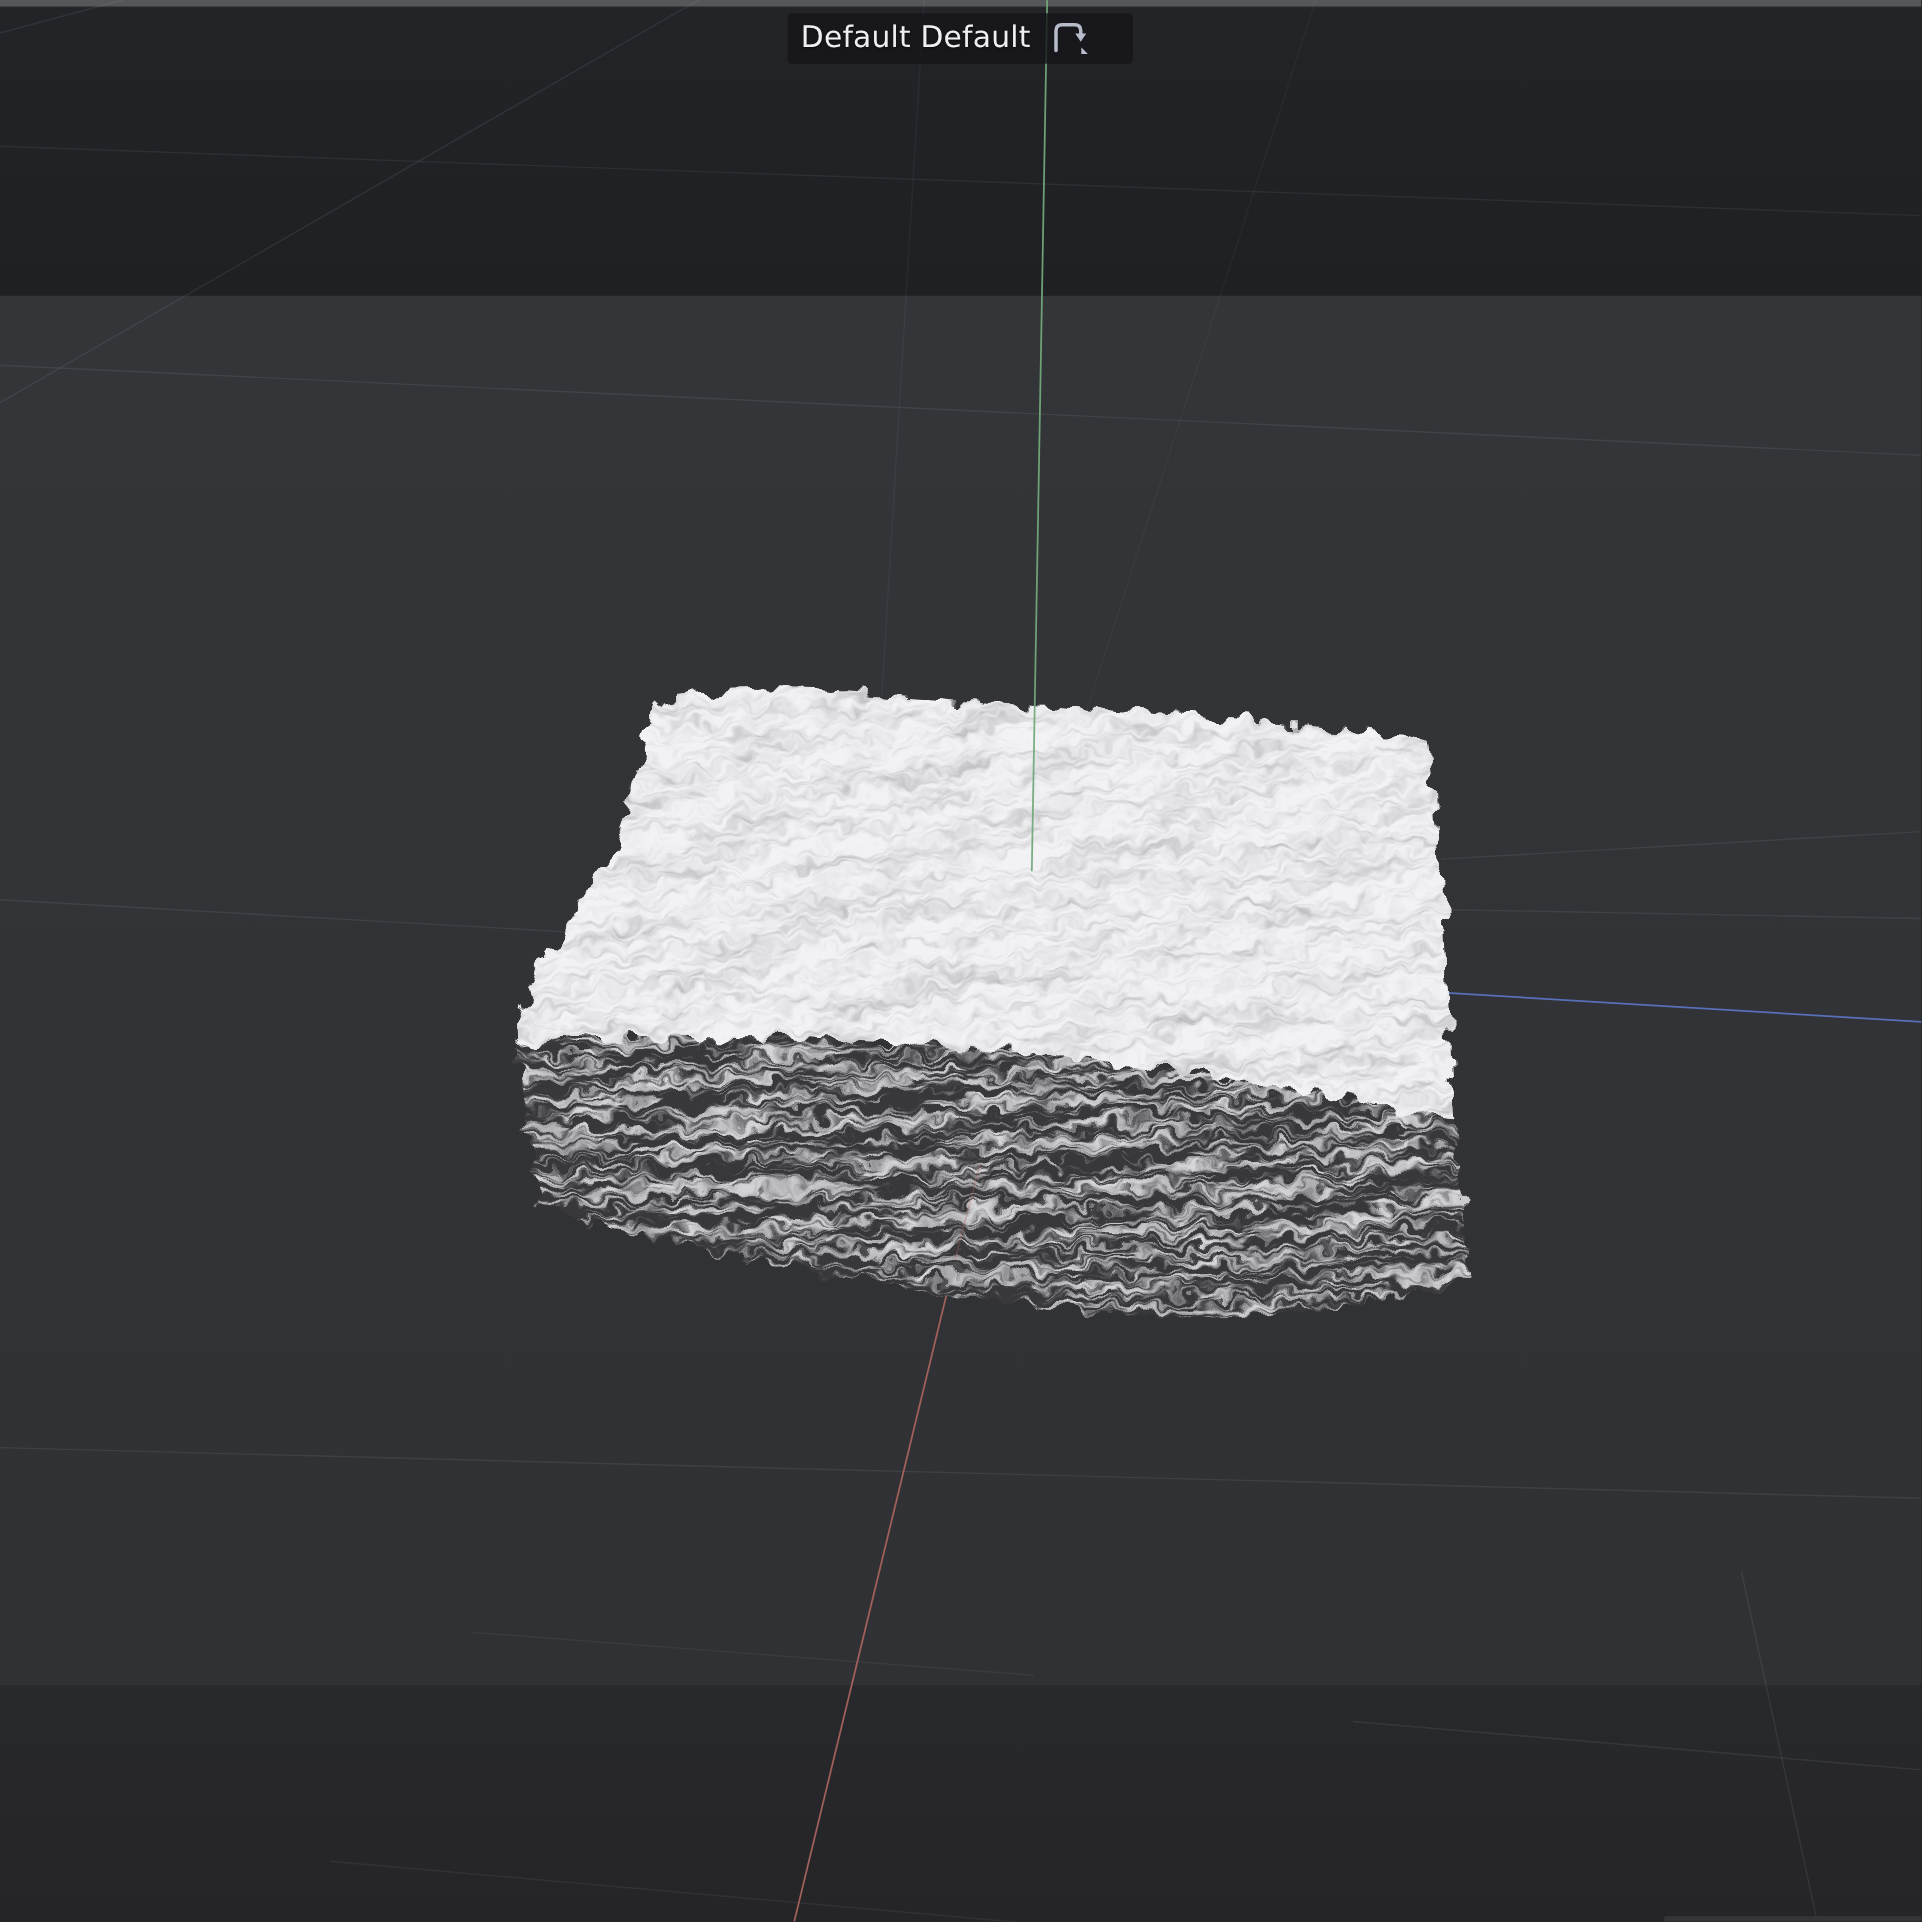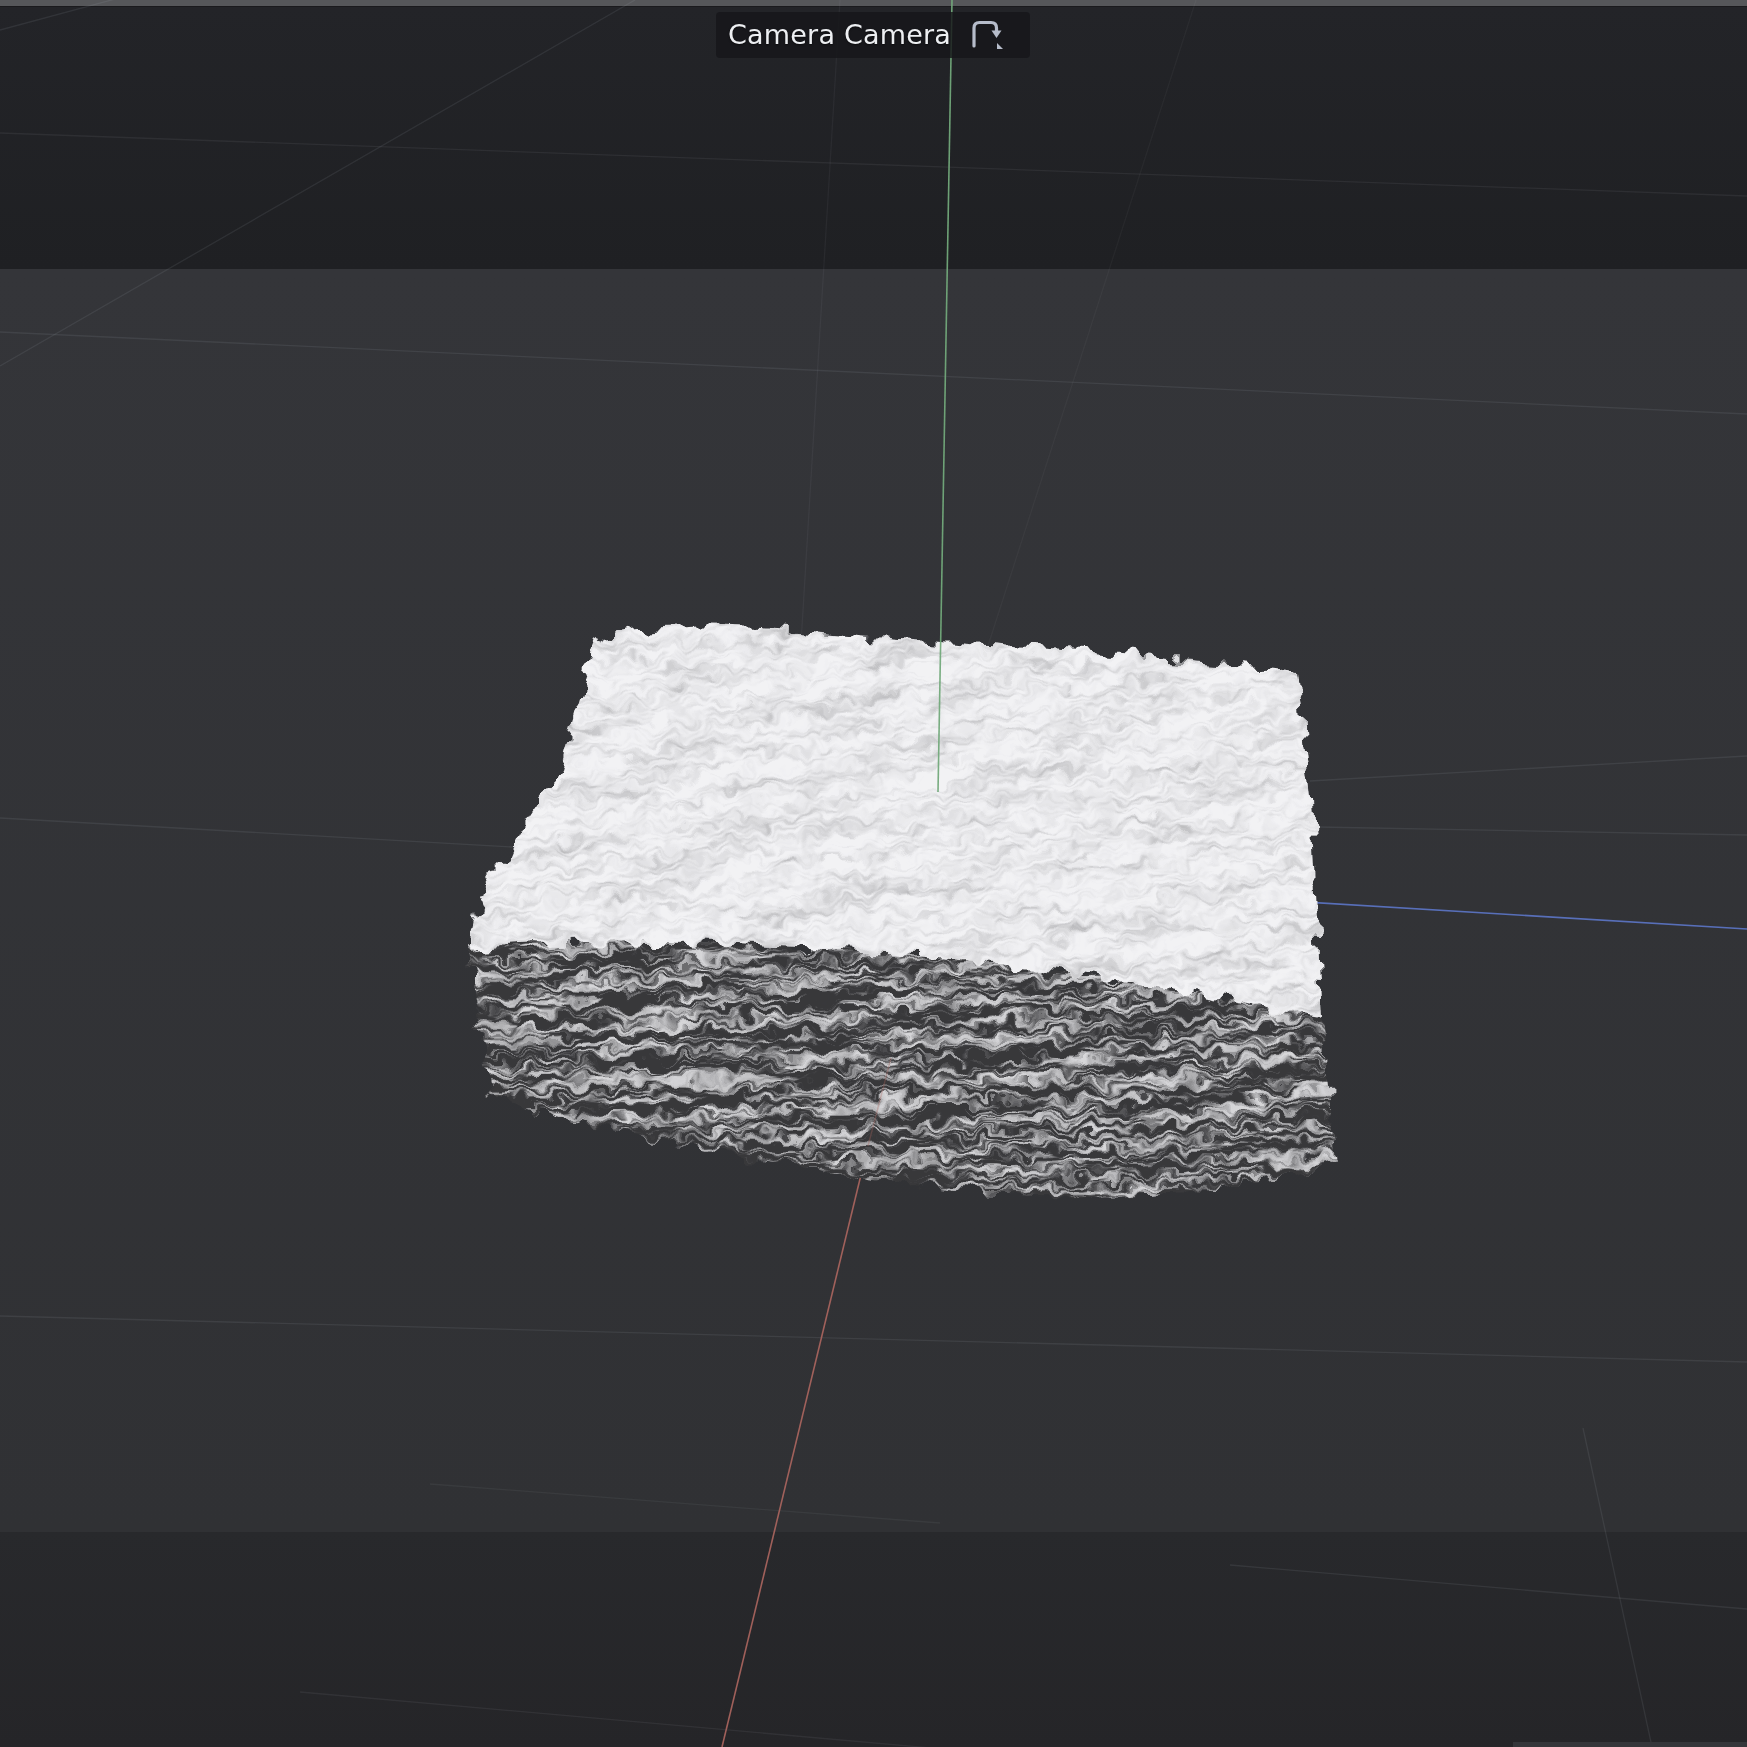--- a/index.html
+++ b/index.html
@@ -123,21 +123,21 @@
            C 478,900 490,868 505,862
            C 520,820 545,790 560,772
            C 572,725 588,668 602,636 Z"></path>
     </g>
 
     <line x1="891" y1="1058" x2="868" y2="1146" stroke-width="1.4" stroke-opacity="0.32" stroke="#aa655e"></line>
     <line x1="952" y1="0" x2="938" y2="792" stroke-width="1.6" stroke-opacity="0.95" stroke="#72a97a"></line>
   </svg>
 
   <div class="cam-label">
-    <span class="txt">Camera Camera</span>
+    <span class="txt">Default Default</span>
     <svg class="ic" width="38" height="36" viewBox="0 0 38 36">
       <path d="M7,29 L7,11 Q7,5.5 12.5,5.5 L24,5.5 Q29.5,5.5 29.5,11 L29.5,14" fill="none" stroke="#b6bcca" stroke-width="3.2" stroke-linecap="round"></path>
       <path d="M24.5,13.5 L34.5,13.5 L29.5,21 Z" fill="#b6bcca"></path>
       <path d="M30,26 L36,32 L30,32 Z" fill="#b6bcca"></path>
     </svg>
   </div>
 
   <div class="br-strip"></div>
 </div>
 

